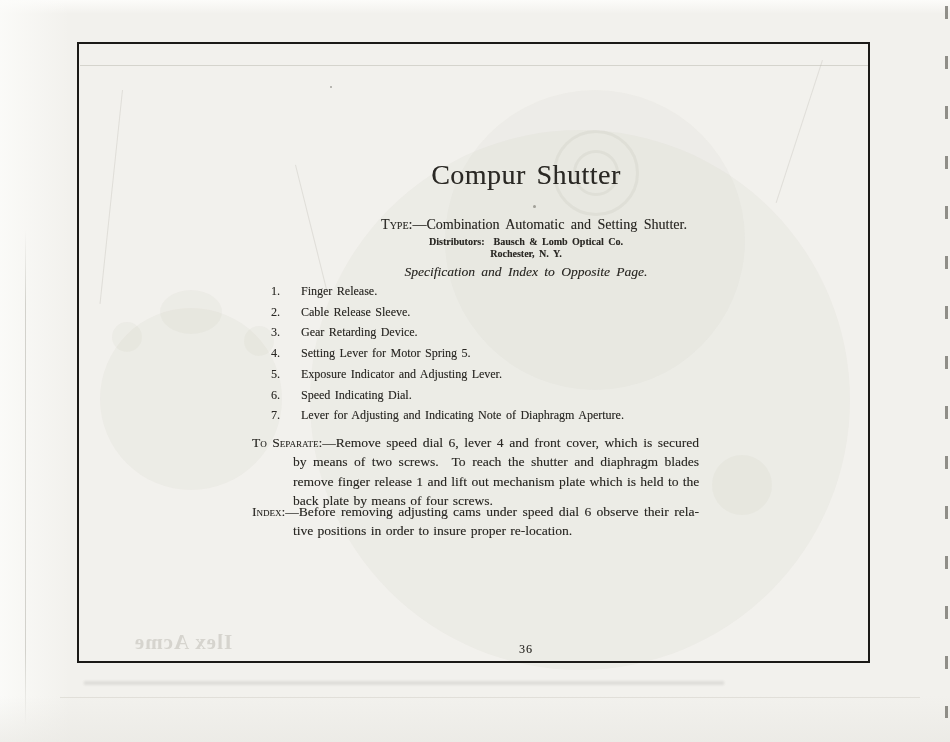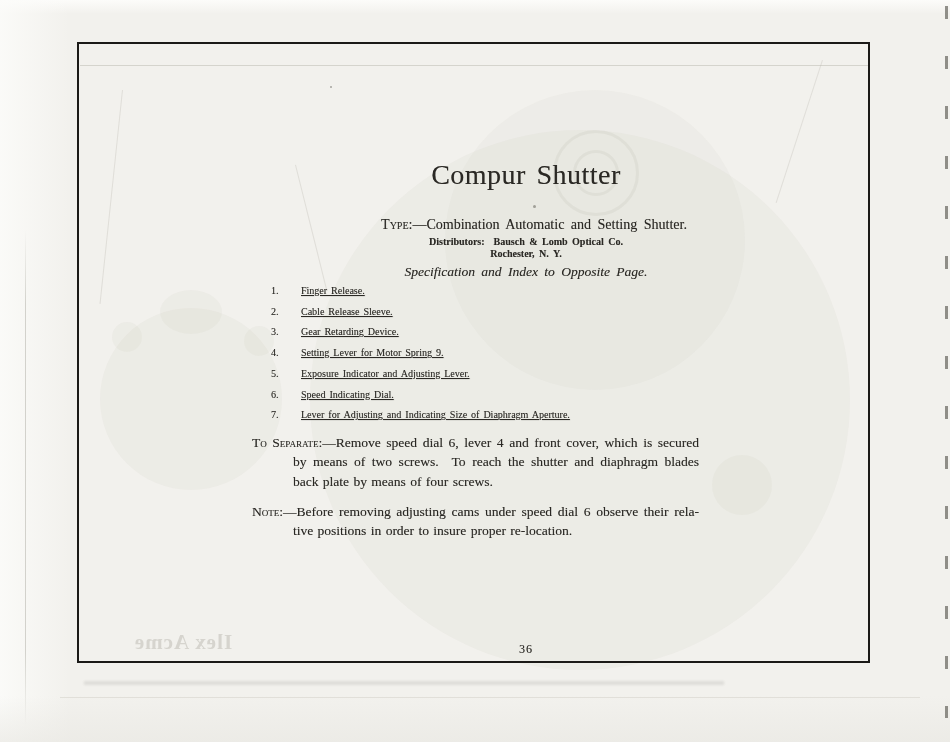--- a/index.html
+++ b/index.html
@@ -42,21 +42,21 @@
     border:2px solid #1b1a17;box-sizing:border-box;}
   .frame-inner-line{left:80px;top:65px;width:788px;height:1px;background:rgba(190,188,178,.55);}
   
   .txt{z-index:3;text-shadow:.25px .25px 0 rgba(35,33,28,.35);}
   .centered{left:77px;width:898px;text-align:center;}
   .sc{font-variant:small-caps;}
   .page-title{top:159px;font-size:28px;letter-spacing:.5px;word-spacing:3px;}
   .type-line{top:217px;font-size:14px;word-spacing:3px;padding-left:8px;}
   .dist{top:236px;font-size:10px;font-weight:bold;line-height:11.5px;word-spacing:2px;}
   .spec{top:264px;font-size:13.5px;font-style:italic;word-spacing:3px;text-align:center;}
-  .index{left:271px;top:281px;font-size:10px;line-height:20.7px;word-spacing:1.5px;text-decoration:underline;}
+  .index{left:271px;top:281px;font-size:12px;line-height:20.7px;word-spacing:1.5px;}
   .index .num{display:inline-block;width:30px;}
   .para{left:252px;width:447px;font-size:13.5px;line-height:19.4px;word-spacing:1px;}
   .para .pline{white-space:nowrap;}
   .para .just{text-align:justify;text-align-last:justify;}
   .para .cont{margin-left:41px;}
   .p-sep{top:433px;}
   .p-note{top:502px;}
   .page-num{top:642px;font-size:12px;letter-spacing:1px;}
 </style>
 </head>
@@ -97,30 +97,31 @@
   <div>Distributors:&nbsp; Bausch &amp; Lomb Optical Co.</div>
   <div>Rochester, N. Y.</div>
 </div>
 
 <div class="abs txt centered spec">Specification and Index to Opposite Page.</div>
 
 <div class="abs txt index">
   <div><span class="num">1.</span><span>Finger Release.</span></div>
   <div><span class="num">2.</span><span>Cable Release Sleeve.</span></div>
   <div><span class="num">3.</span><span>Gear Retarding Device.</span></div>
-  <div><span class="num">4.</span><span>Setting Lever for Motor Spring 9.</span></div>
+  <div><span class="num">4.</span><span>Setting Lever for Motor Spring 5.</span></div>
   <div><span class="num">5.</span><span>Exposure Indicator and Adjusting Lever.</span></div>
   <div><span class="num">6.</span><span>Speed Indicating Dial.</span></div>
-  <div><span class="num">7.</span><span>Lever for Adjusting and Indicating Size of Diaphragm Aperture.</span></div>
+  <div><span class="num">7.</span><span>Lever for Adjusting and Indicating Note of Diaphragm Aperture.</span></div>
 </div>
 
 <div class="abs txt para p-sep">
   <div class="pline just"><span class="sc">To Separate:</span><span>—Remove speed dial 6, lever 4 and front cover, which is secured</span></div>
   <div class="pline just cont">by means of two screws.&nbsp; To reach the shutter and diaphragm blades</div>
+  <div class="pline just cont">remove finger release 1 and lift out mechanism plate which is held to the</div>
   <div class="pline cont">back plate by means of four screws.</div>
 </div>
 
 <div class="abs txt para p-note">
-  <div class="pline just"><span class="sc">Note:</span><span>—Before removing adjusting cams under speed dial 6 observe their rela-</span></div>
+  <div class="pline just"><span class="sc">Index:</span><span>—Before removing adjusting cams under speed dial 6 observe their rela-</span></div>
   <div class="pline cont">tive positions in order to insure proper re-location.</div>
 </div>
 
 <div class="abs txt centered page-num">36</div>
 
 </body></html>

